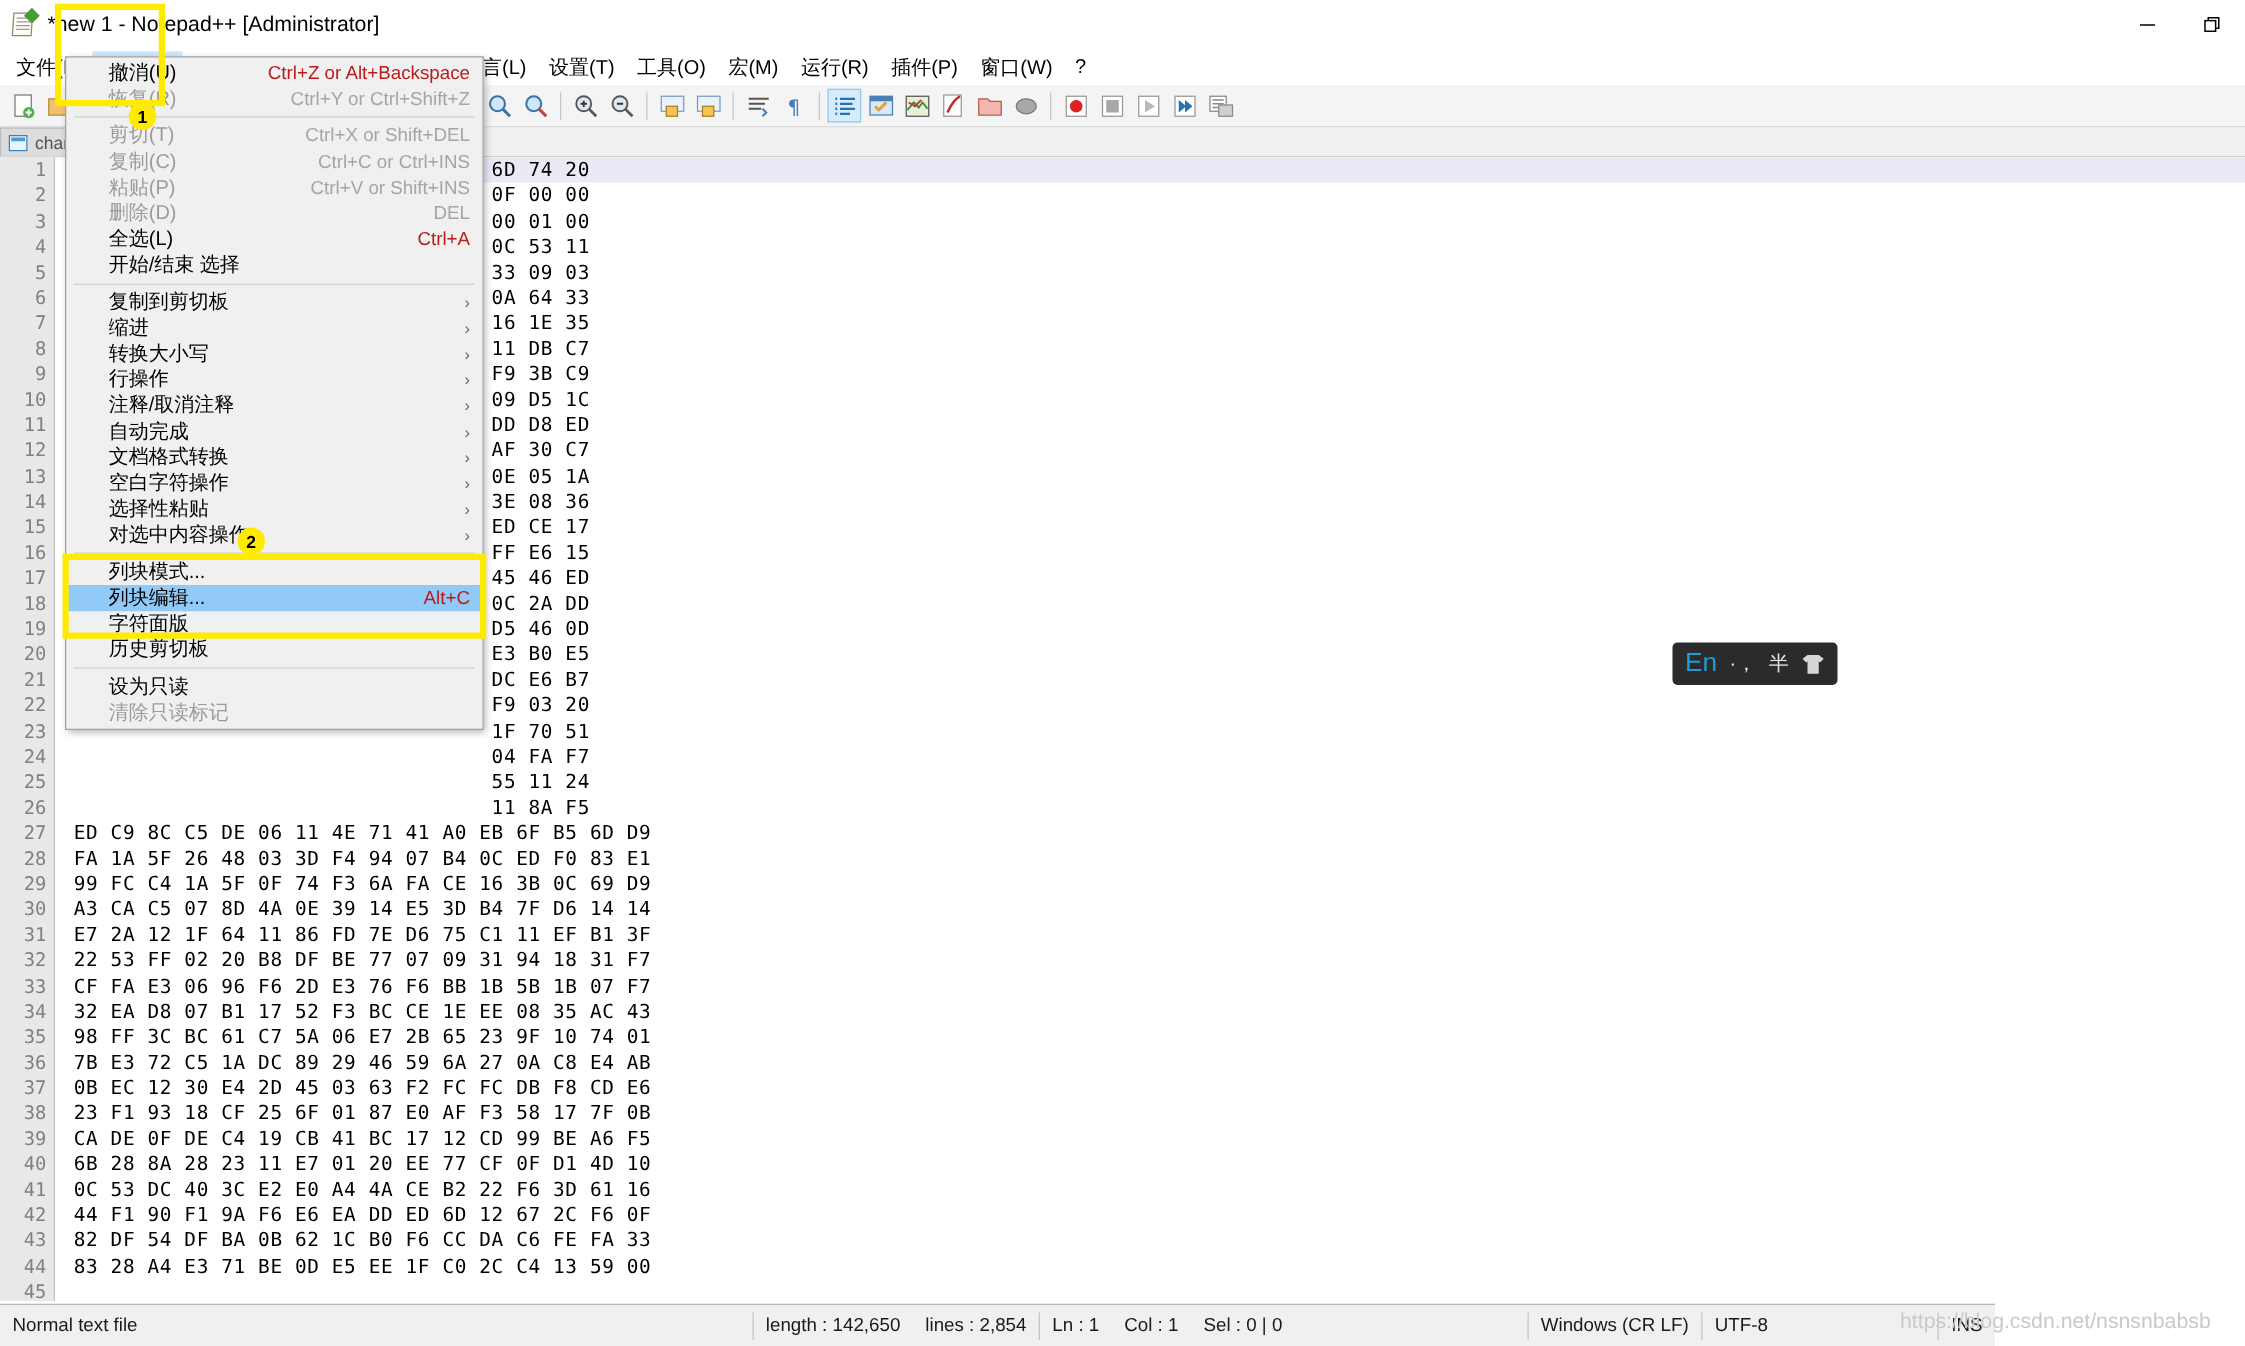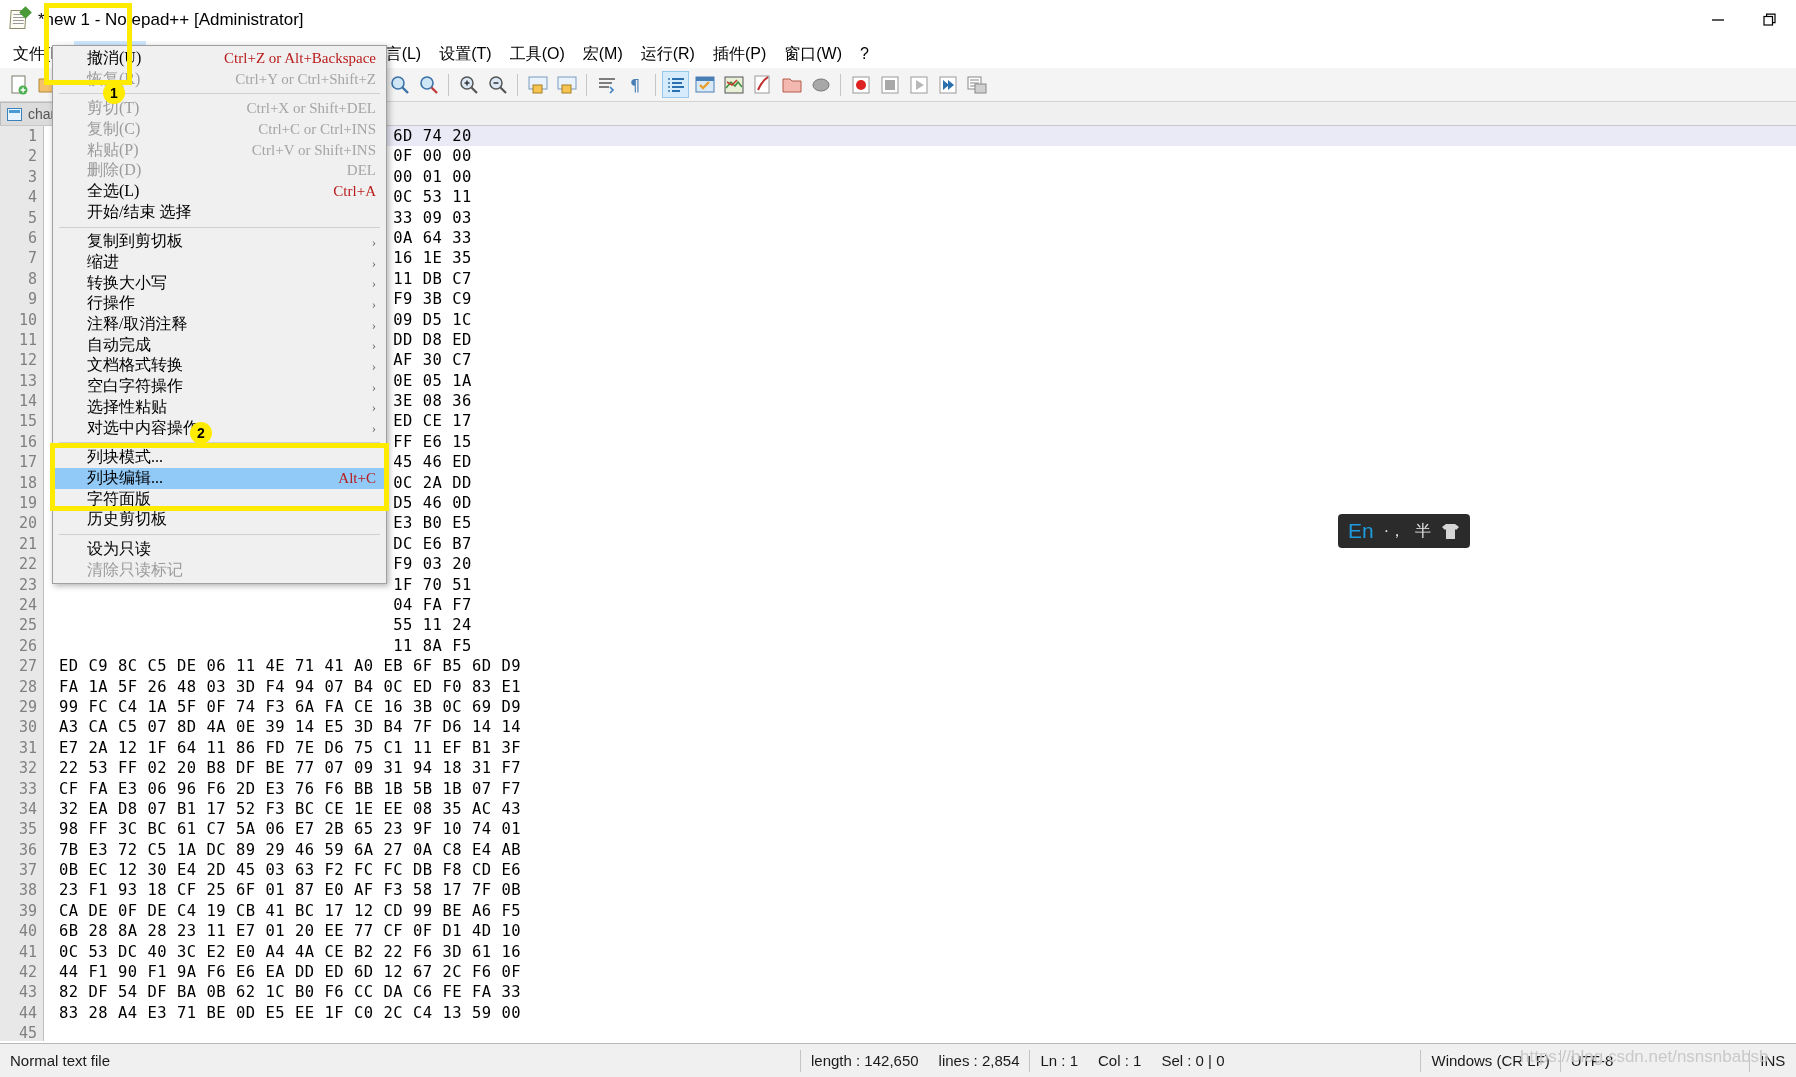--- a/index.html
+++ b/index.html
@@ -161,21 +161,20 @@
     box-shadow: 2px 2px 6px rgba(0,0,0,0.30);
     padding: 2px 0;
     z-index: 50;
     font-size: 16px;
   }
   .mi {
     display: flex; align-items: center;
     height: 20.7px; padding: 0 10px 0 34px;
     color: #000; white-space: nowrap;
     position: relative;
-    font-family: Liberation Serif, serif;
   }
   .mi.disabled { color: #9b9b9b; }
   .mi.hl { background: #91c9f7; }
   .mi .lbl { flex: 1; }
   .mi .acc { color: #b91c1c; font-size: 15px; padding-left: 14px; }
   .mi.disabled .acc { color: #a5a5a5; }
   .mi .arr {
     color: #666; font-size: 13px; padding-left: 10px;
   }
   .msep {
@@ -203,21 +202,21 @@
     display: flex; align-items: center; gap: 10px;
     z-index: 40;
   }
   .ime-en { color: #1e9bdc; font-size: 21px; }
   .ime-ch { color: #e6e6e6; font-size: 16px; }
   .ime-shirt { width: 19px; height: 17px; position: relative; }
 
   
   .statusbar {
     position: absolute; left: 0; top: 1043px;
-    width: 1796px; height: 34px;
+    width: 1596px; height: 34px;
     background: #f0f0f0;
     border-top: 1px solid #b8b8b8;
     display: flex; align-items: center;
     font-size: 15px; color: #1a1a1a;
   }
   .sb-cell {
     height: 34px; display: flex; align-items: center;
     padding: 0 10px; white-space: nowrap;
   }
   .sb-div { width: 1px; height: 22px; background: #c4c4c4; }

